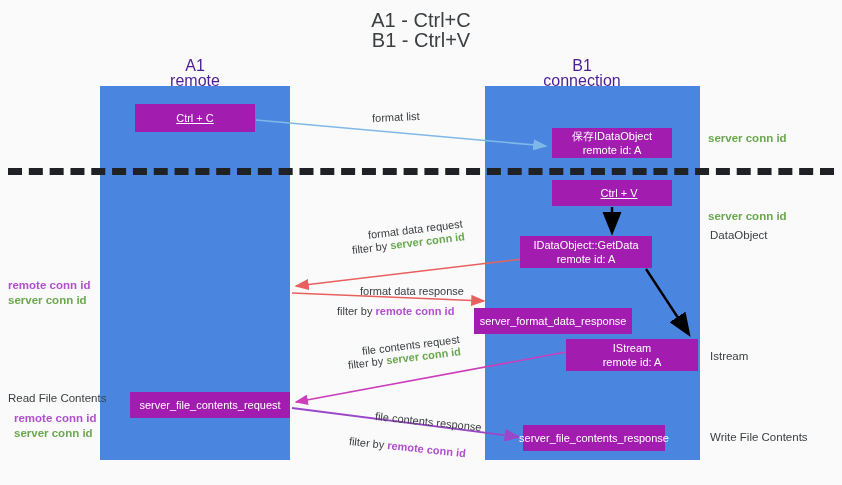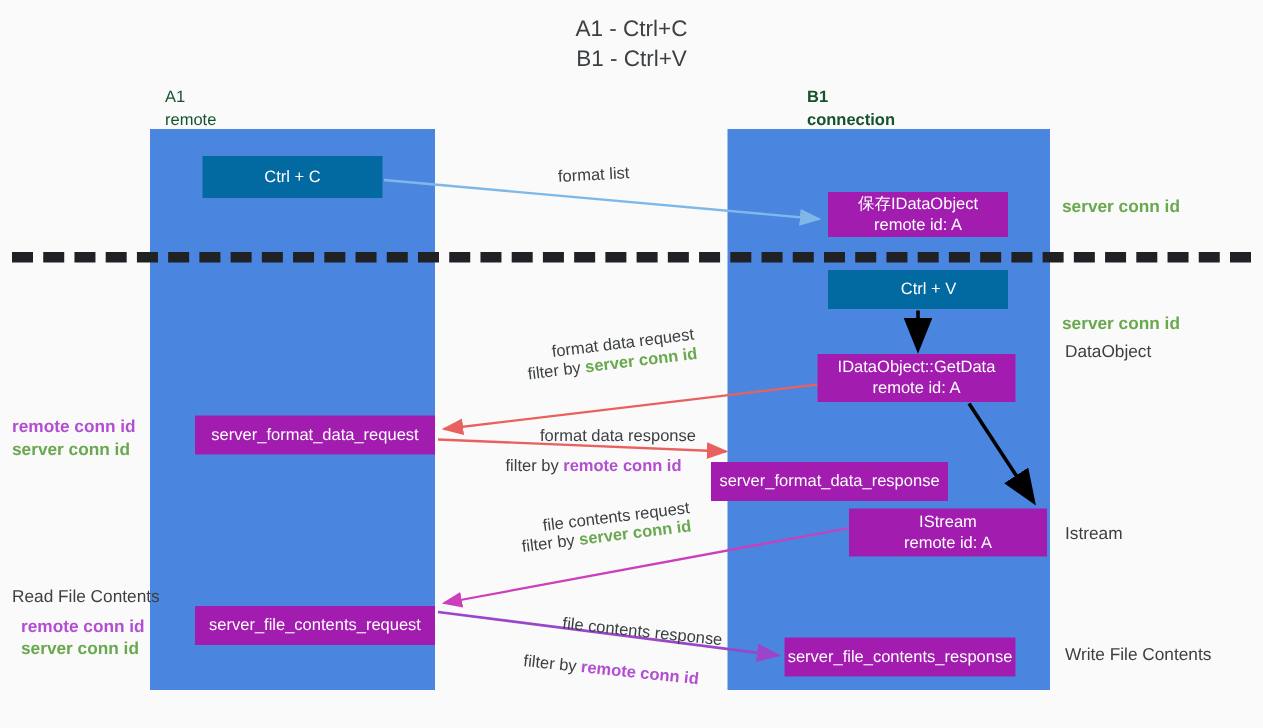--- a/index.html
+++ b/index.html
@@ -22,35 +22,36 @@
     height: 485px;
     background: #fafafa;
   }
   .abs { position: absolute; }
 
   
   #title {
     left: 0; top: 10px;
     width: 842px;
     text-align: center;
-    font-size: 15px;
+    font-size: 20px;
     line-height: 20px;
     color: #3c4043;
     white-space: pre;
   }
 
   
   .col-header {
-    font-size: 11px;
+    text-align: center;
+    font-size: 16px;
     line-height: 15px;
-    color: #14532d;
+    color: #4c1d95;
     white-space: pre;
   }
   #hdr-a1 { left: 110px; top: 58px; width: 170px; }
-  #hdr-b1 { left: 538px; top: 58px; width: 170px; font-weight: bold; }
+  #hdr-b1 { left: 497px; top: 58px; width: 170px; }
 
   
   .lane {
     background: #4a86e0;
     top: 86px;
     height: 374px;
   }
   #lane-a1 { left: 100px; width: 190px; }
   #lane-b1 { left: 485px; width: 215px; }
 
@@ -69,32 +70,32 @@
     display: flex;
     flex-direction: column;
     align-items: center;
     justify-content: center;
     color: #ffffff;
     font-size: 11px;
     line-height: 14px;
     text-align: center;
     white-space: pre;
   }
-  .box.green { background: #0369a1; }
+  .box.green { background: #a21caf; text-decoration: underline; }
   .box.orange { background: #a21caf; }
 
   #box-ctrlc   { left: 135px; top: 104px; width: 120px; height: 28px; }
   #box-ctrlv   { left: 552px; top: 180px; width: 120px; height: 26px; padding-left: 14px; }
   #box-idata   { left: 552px; top: 128px; width: 120px; height: 30px; }
-  #box-getdata { left: 545px; top: 236px; width: 132px; height: 32px; }
+  #box-getdata { left: 520px; top: 236px; width: 132px; height: 32px; }
   #box-istream { left: 566px; top: 339px; width: 132px; height: 32px; }
   #box-sfdreq  { left: 130px; top: 277px; width: 160px; height: 26px; }
   #box-sfdres  { left: 474px; top: 288px; width: 158px; height: 26px; margin-top: 20px; }
-  #box-sfcreq  { left: 130px; top: 392px; width: 160px; height: 26px; margin-top: 12px; }
-  #box-sfcres  { left: 523px; top: 425px; width: 154px; height: 26px; }
+  #box-sfcreq  { left: 130px; top: 392px; width: 160px; height: 26px; }
+  #box-sfcres  { left: 523px; top: 425px; width: 142px; height: 26px; }
 
   
   .side-label {
     font-size: 11.5px;
     line-height: 15px;
     color: #3c4043;
     white-space: pre;
   }
   .conn-green  { color: #6aa84f; font-weight: bold; }
   .conn-purple { color: #b24fd0; font-weight: bold; }
@@ -179,21 +180,20 @@
     <path d="M 548 256 L 296 286" stroke="#e8615e" stroke-width="1.6" fill="none" marker-end="url(#ah-red)"></path>
 
     <path d="M 292 293 L 484 301" stroke="#e8615e" stroke-width="1.6" fill="none" marker-end="url(#ah-red)"></path>
 
     <path d="M 566 352 L 296 402" stroke="#cc3ebb" stroke-width="1.5" fill="none" marker-end="url(#ah-magenta)"></path>
 
     <path d="M 292 408 L 519 437" stroke="#9b46c9" stroke-width="1.8" fill="none" marker-end="url(#ah-purple)"></path>
   </svg>
 
   <div id="box-ctrlc" class="abs box green">Ctrl + C</div>
-  <div id="box-sfdreq" class="abs box orange">server_format_data_request</div>
   <div id="box-sfcreq" class="abs box orange">server_file_contents_request</div>
 
   <div id="box-idata" class="abs box orange">保存IDataObject
 remote id: A</div>
   <div id="box-ctrlv" class="abs box green">Ctrl + V</div>
   <div id="box-getdata" class="abs box orange">IDataObject::GetData
 remote id: A</div>
   <div id="box-istream" class="abs box orange">IStream
 remote id: A</div>
   <div id="box-sfdres" class="abs box orange">server_format_data_response</div>

